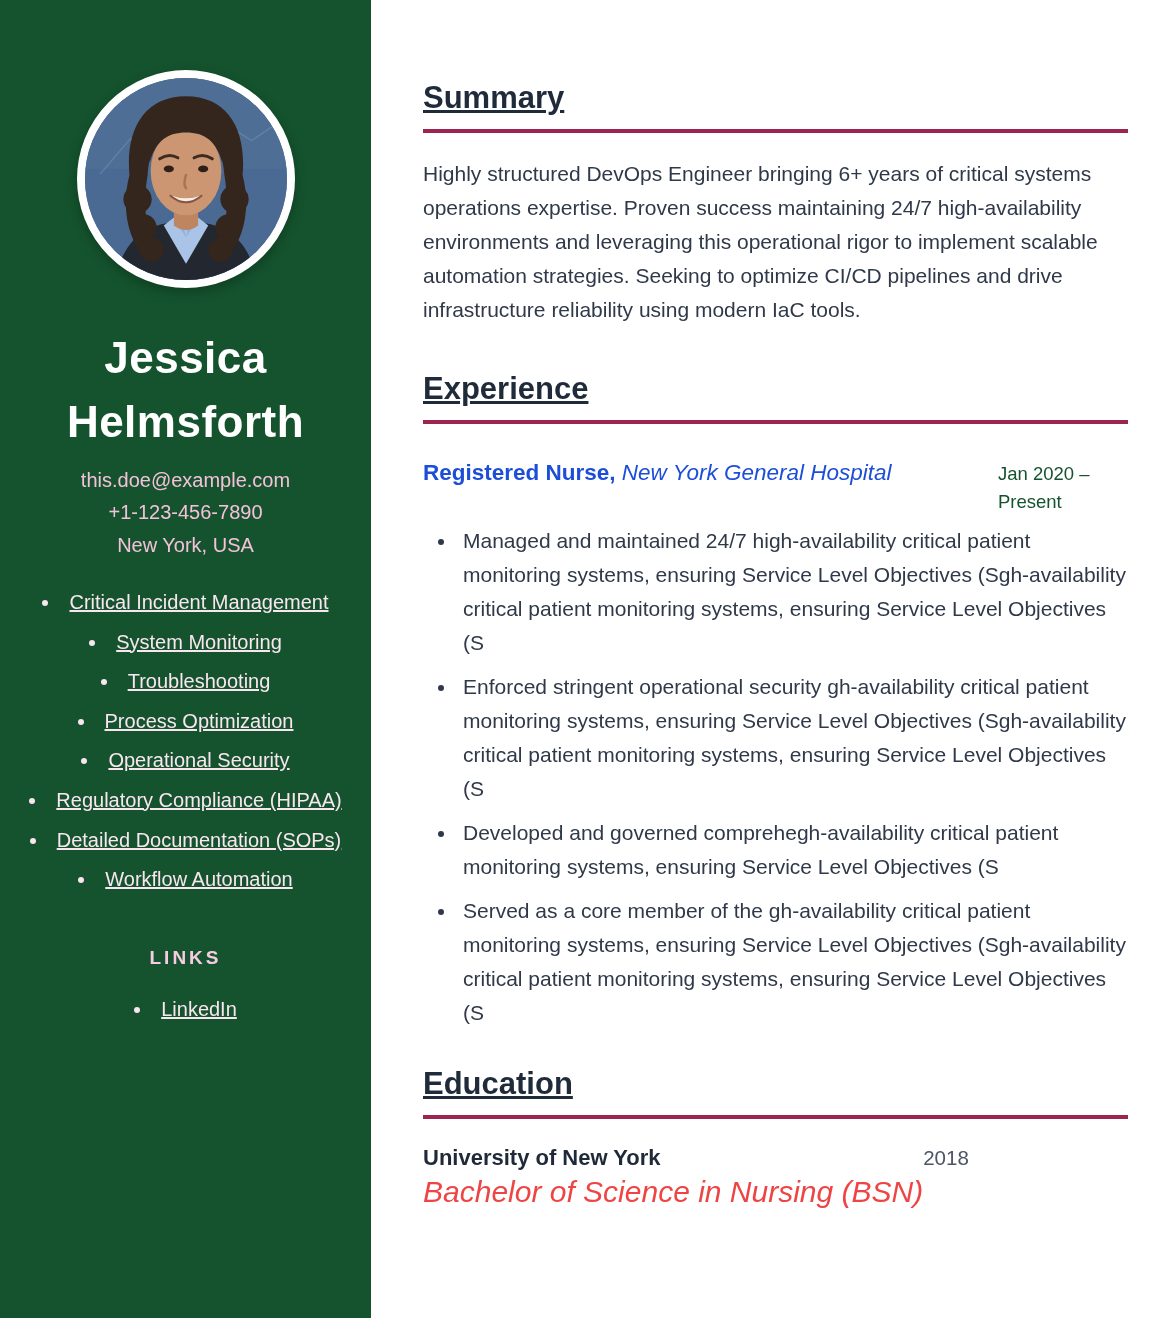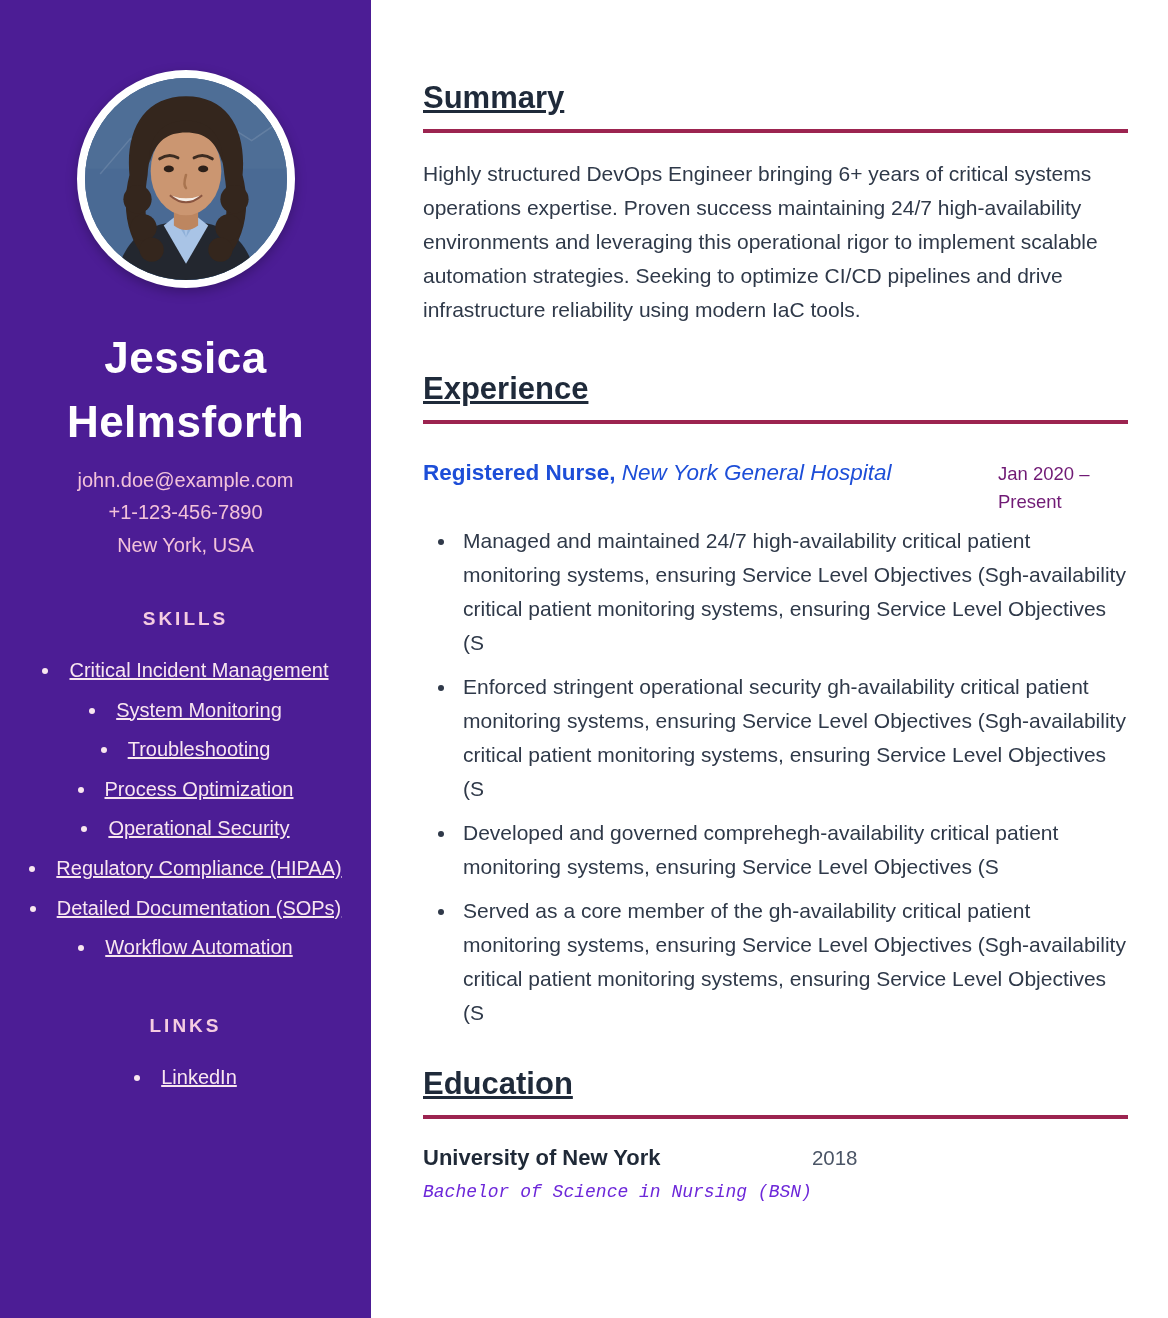--- a/index.html
+++ b/index.html
@@ -13,21 +13,21 @@
     min-height: 1318px;
     display: flex;
     background: #ffffff;
     overflow: hidden;
   }
 
   
   .sidebar {
     width: 371px;
     flex-shrink: 0;
-    background: #4c1d95;
+    background: #14532d;
     color: #ffffff;
     text-align: center;
     padding: 70px 24px 40px 24px;
   }
   .avatar-ring {
     width: 218px;
     height: 218px;
     margin: 0 auto;
     border-radius: 50%;
     border: 8px solid #ffffff;
@@ -105,21 +105,21 @@
     color: #1d4ed8;
   }
   .jt-bold { font-weight: 700; }
   .jt-italic { font-style: italic; }
   .job-dates {
     width: 130px;
     flex-shrink: 0;
     margin-top: 8px;
     font-size: 18.5px;
     line-height: 28px;
-    color: #701a75;
+    color: #14532d;
     font-weight: 500;
   }
   .bullets {
     margin-top: 8px;
     padding-left: 34px;
     list-style: disc outside;
     font-size: 21px;
     line-height: 34px;
     color: #2f3949;
   }
@@ -131,25 +131,24 @@
     justify-content: flex-start;
     align-items: flex-start;
   }
   .edu-school {
     font-size: 22px;
     font-weight: 700;
     line-height: 34px;
     color: #1f2937;
   }
   .edu-degree {
-    font-size: 18px;
+    font-size: 30px;
     font-style: italic;
     line-height: 34px;
-    color: #6d28d9;
-    font-family: Liberation Mono, monospace;
+    color: #ef4444;
   }
   .edu-year {
     font-size: 20.5px;
     line-height: 34px;
     color: #4b5566;
     text-align: right;
     flex-shrink: 0;
   }
 </style>
 </head>
@@ -196,26 +195,25 @@
         <path d="M100 96 Q97 106 100 109" stroke="#a9744f" stroke-width="2.5" fill="none" stroke-linecap="round"></path>
 
         <path d="M84 116 Q100 130 116 116 Q100 122 84 116 Z" fill="#f6efe8"></path>
         <path d="M84 116 Q100 130 116 116" stroke="#8a5540" stroke-width="2" fill="none"></path>
       </svg>
     </div>
 
     <h1 class="name">Jessica Helmsforth</h1>
 
     <div class="contact">
-      <div>john.doe@example.com</div>
+      <div>this.doe@example.com</div>
       <div>+1-123-456-7890</div>
       <div>New York, USA</div>
     </div>
 
-    <h2 class="side-heading">SKILLS</h2>
     <ul class="side-list">
 
         <li>Critical Incident Management</li>
 
         <li>System Monitoring</li>
 
         <li>Troubleshooting</li>
 
         <li>Process Optimization</li>
 

